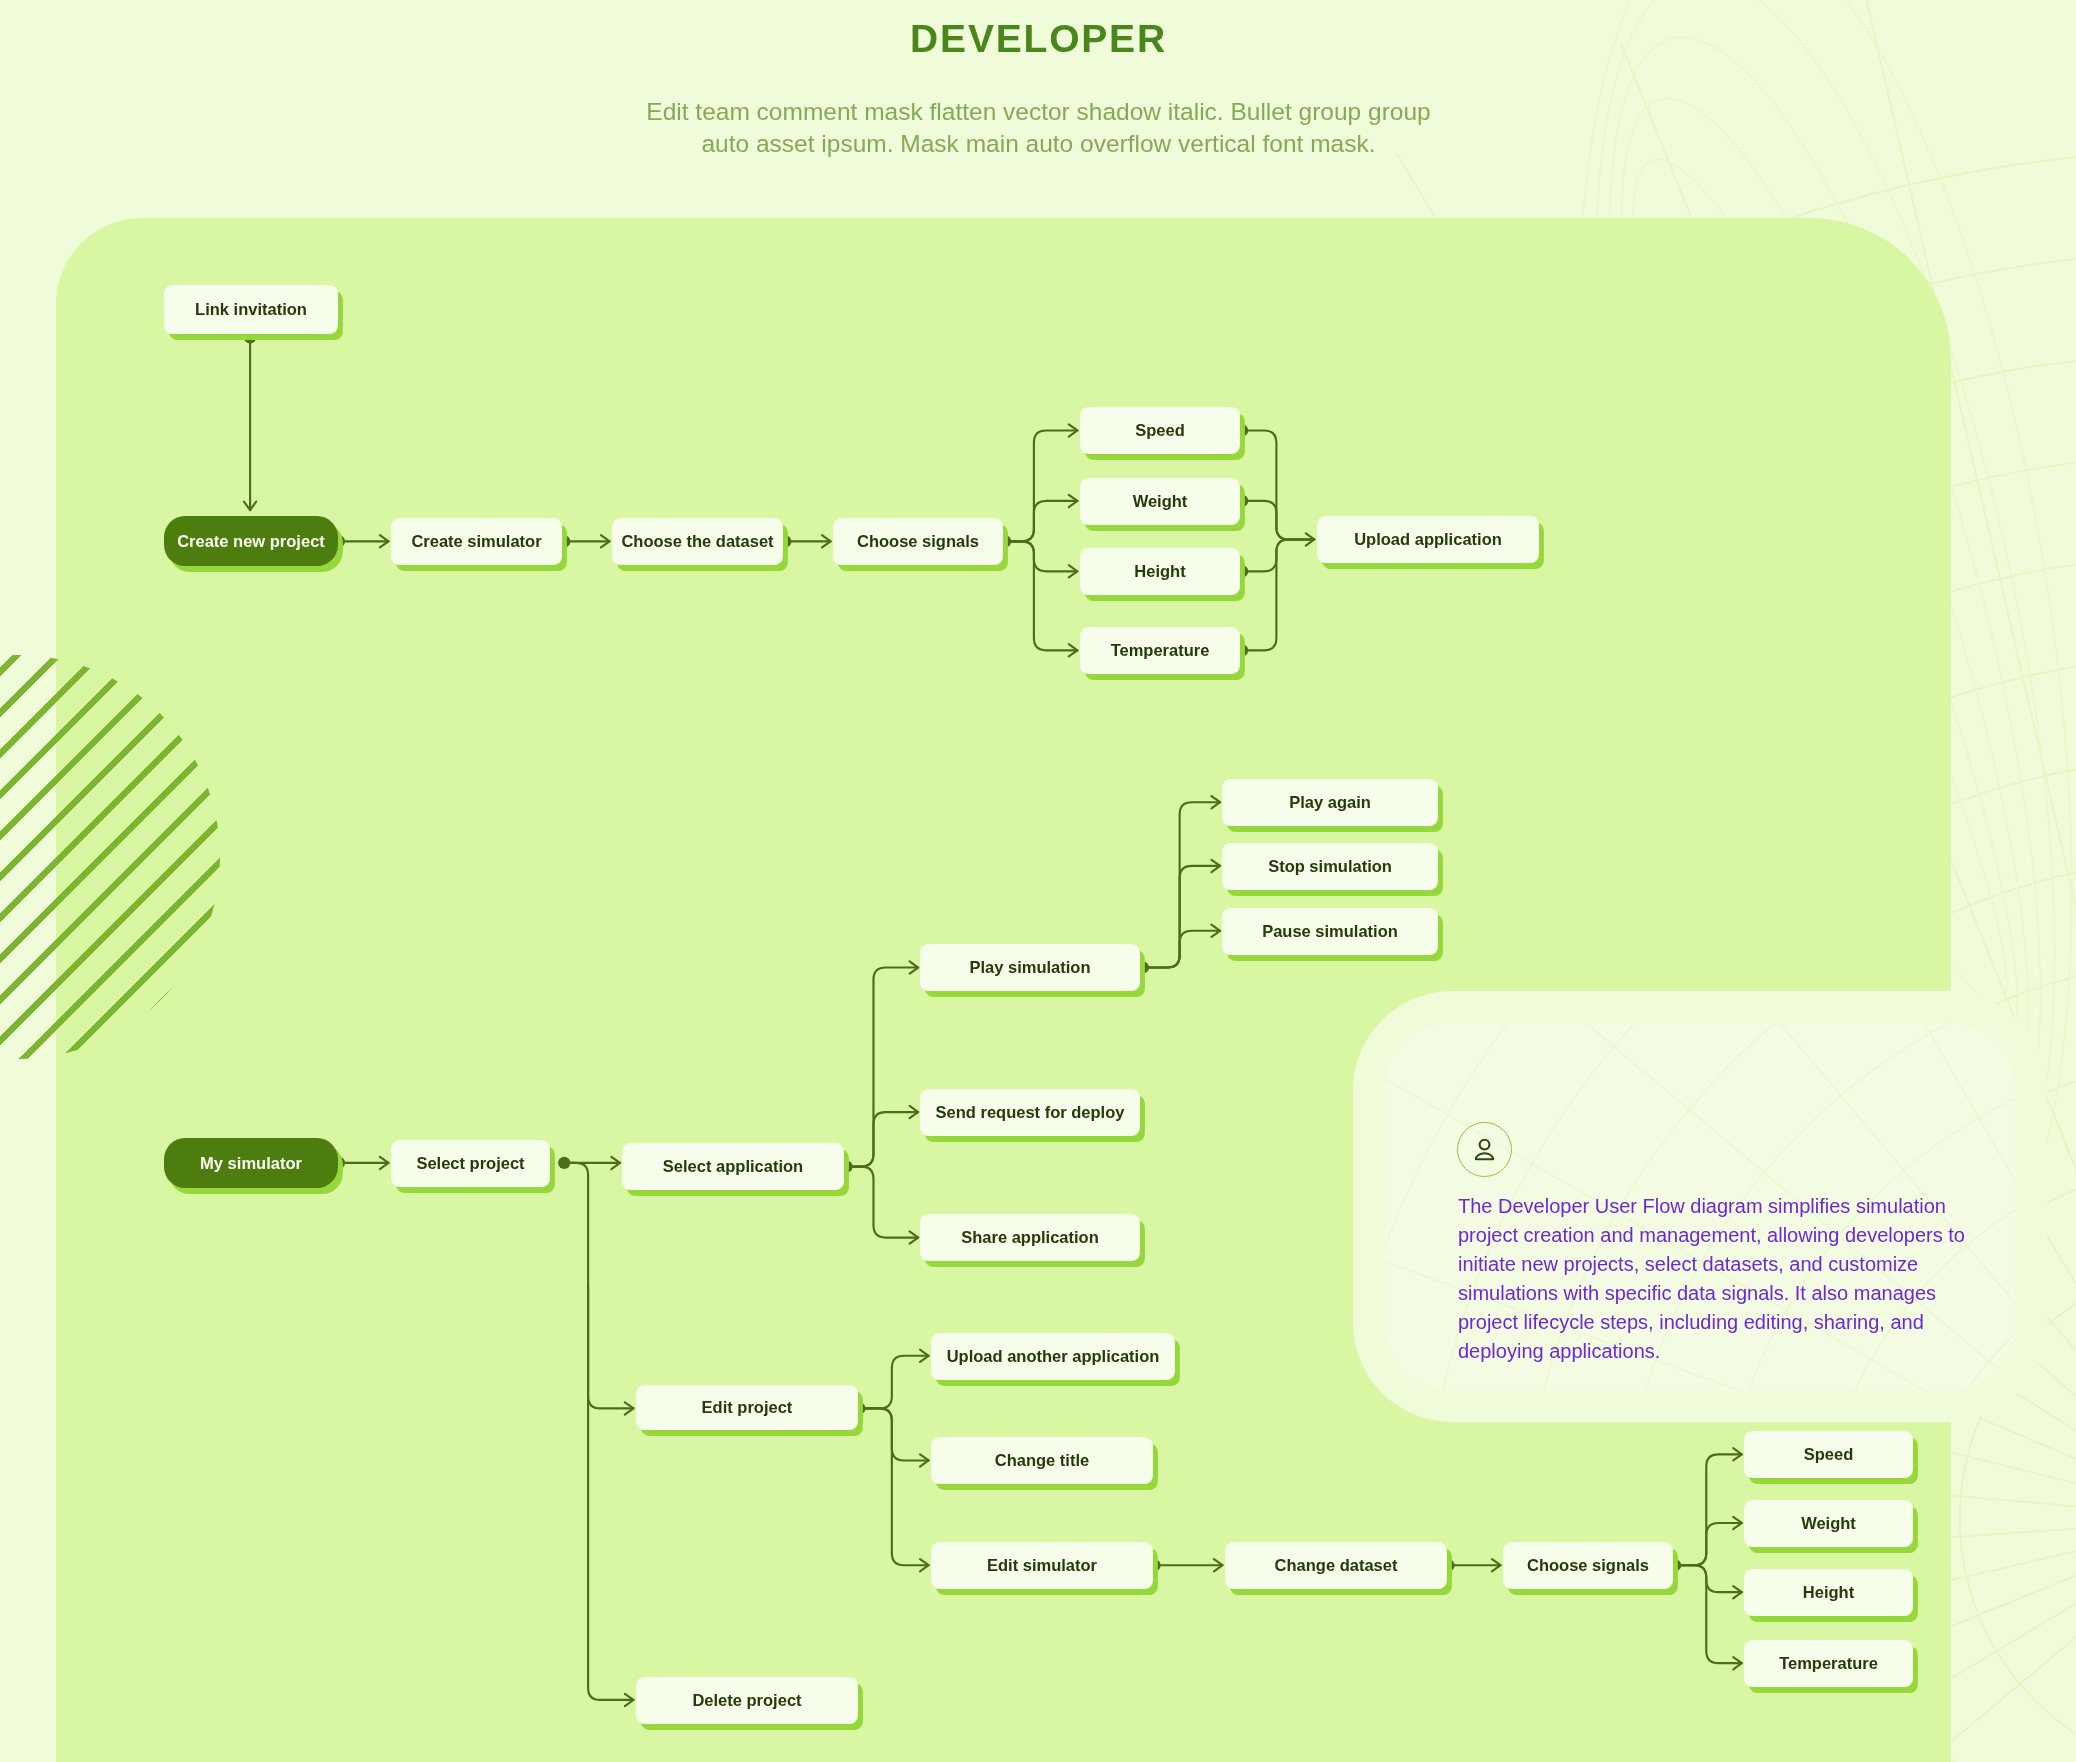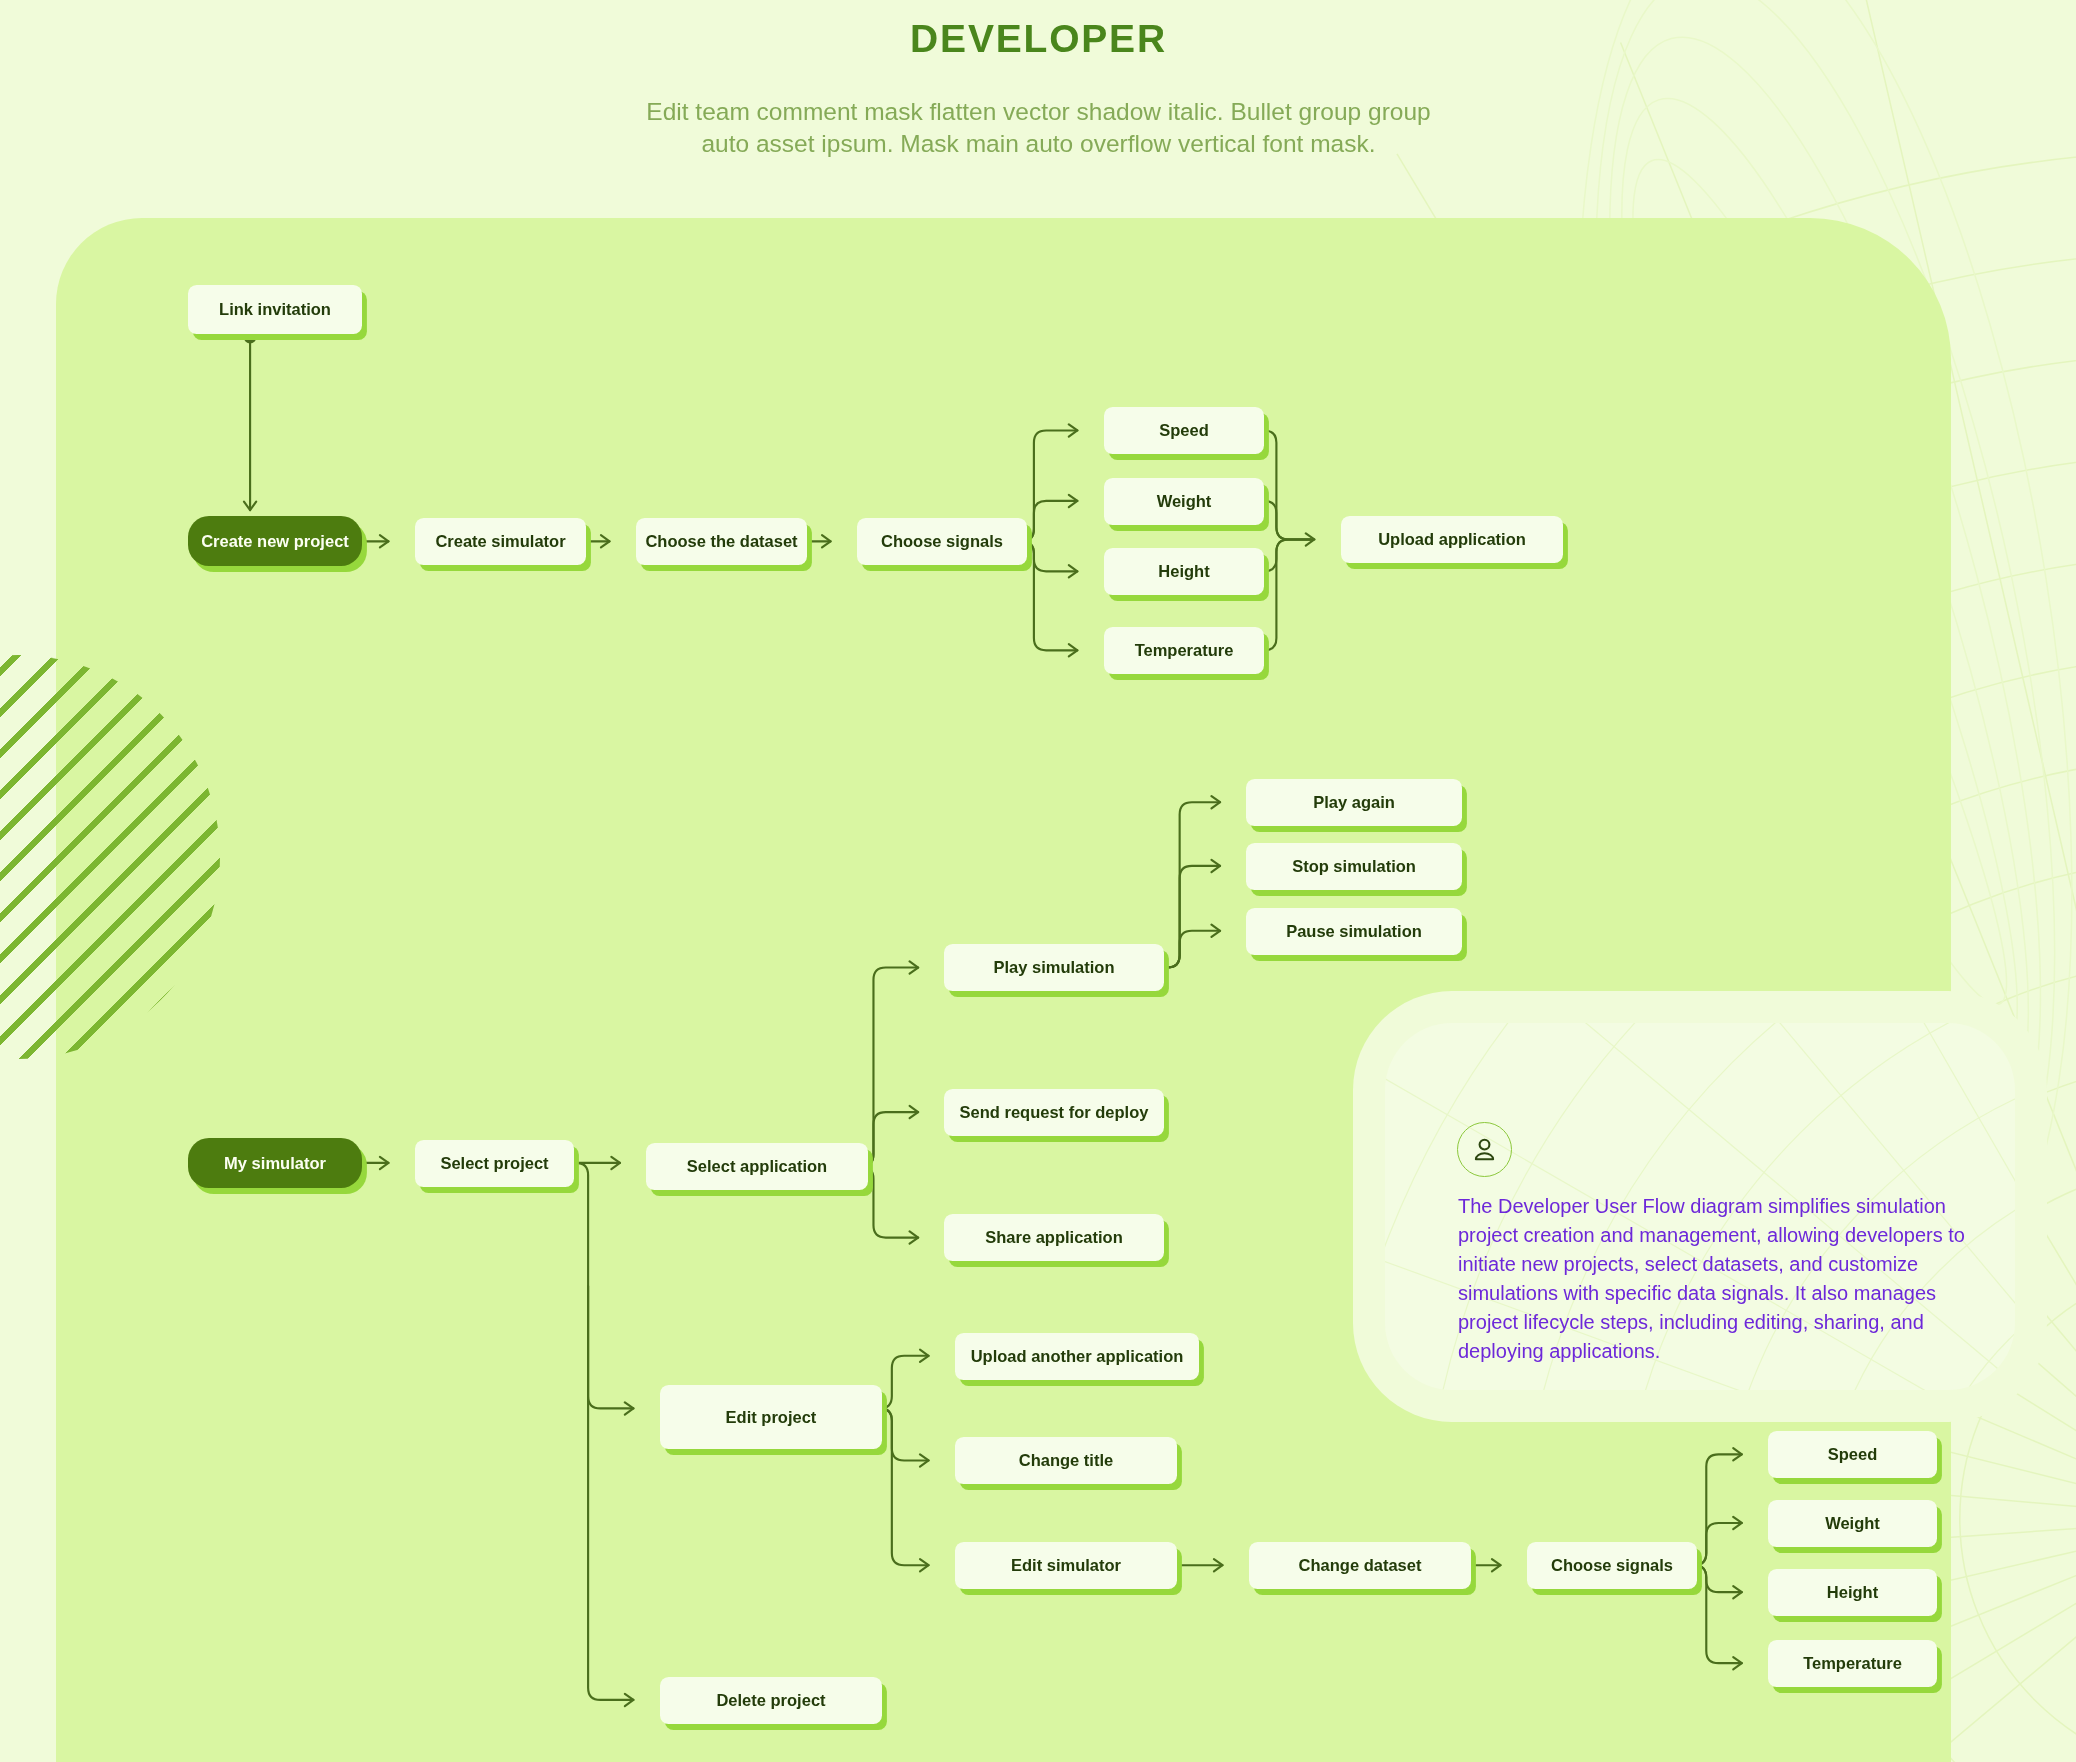--- a/index.html
+++ b/index.html
@@ -43,21 +43,21 @@
   
   #edges{width:2077px;height:1763px;z-index:5;pointer-events:none;}
   #edges path{stroke:#4a6e1c;stroke-width:3.5;fill:none;stroke-linecap:round;}
   #edges circle{fill:#4a6e1c;}
   
   #nodes{z-index:6;width:0;height:0;}
   .node{
     position:absolute;display:flex;align-items:center;justify-content:center;
     background:#f6fdea;border-radius:8.6px;box-shadow:4.9px 6.1px 0 #96d83c;
     font-size:16.5px;font-weight:700;color:#233c0a;text-align:center;line-height:1.1;
-    padding:0 3.7px;box-sizing:border-box;z-index:6;margin-left:24px;
+    padding:0 3.7px;box-sizing:border-box;z-index:6;
   }
   .node.primary{background:#4d7c0f;color:#fcfff2;border-radius:21px;}
   
   #page-header{left:0;top:0;width:2077px;z-index:7;text-align:center;}
   .main-title{
     margin:17px 0 0 0;font-size:39px;font-weight:700;letter-spacing:1.8px;color:#4a861c;
   }
   .subtitle{margin:0;font-size:24.5px;line-height:32px;color:#85aa57;}
   .subtitle.first{margin-top:35px;}
 </style>
@@ -216,21 +216,21 @@
     <div class="node" style="left: 1317px; top: 516px; width: 222px; height: 47px;">Upload application</div>
     <div class="node primary" style="left: 164px; top: 1138px; width: 174px; height: 50px;">My simulator</div>
     <div class="node" style="left: 391px; top: 1140px; width: 159px; height: 47px;">Select project</div>
     <div class="node" style="left: 622px; top: 1143px; width: 222px; height: 47px;">Select application</div>
     <div class="node" style="left: 920px; top: 944px; width: 220px; height: 47px;">Play simulation</div>
     <div class="node" style="left: 1222px; top: 779px; width: 216px; height: 47px;">Play again</div>
     <div class="node" style="left: 1222px; top: 843px; width: 216px; height: 47px;">Stop simulation</div>
     <div class="node" style="left: 1222px; top: 908px; width: 216px; height: 47px;">Pause simulation</div>
     <div class="node" style="left: 920px; top: 1089px; width: 220px; height: 47px;">Send request for deploy</div>
     <div class="node" style="left: 920px; top: 1214px; width: 220px; height: 47px;">Share application</div>
-    <div class="node" style="left: 636px; top: 1385px; width: 222px; height: 64px;">Edit project</div>
+    <div class="node" style="left: 636px; top: 1385px; width: 222px; height: 45px;">Edit project</div>
     <div class="node" style="left: 931px; top: 1333px; width: 244px; height: 47px;">Upload another application</div>
     <div class="node" style="left: 931px; top: 1437px; width: 222px; height: 47px;">Change title</div>
     <div class="node" style="left: 931px; top: 1542px; width: 222px; height: 47px;">Edit simulator</div>
     <div class="node" style="left: 1225px; top: 1542px; width: 222px; height: 47px;">Change dataset</div>
     <div class="node" style="left: 1503px; top: 1542px; width: 170px; height: 47px;">Choose signals</div>
     <div class="node" style="left: 1744px; top: 1431px; width: 169px; height: 47px;">Speed</div>
     <div class="node" style="left: 1744px; top: 1500px; width: 169px; height: 47px;">Weight</div>
     <div class="node" style="left: 1744px; top: 1569px; width: 169px; height: 47px;">Height</div>
     <div class="node" style="left: 1744px; top: 1640px; width: 169px; height: 47px;">Temperature</div>
     <div class="node" style="left: 636px; top: 1677px; width: 222px; height: 47px;">Delete project</div>

